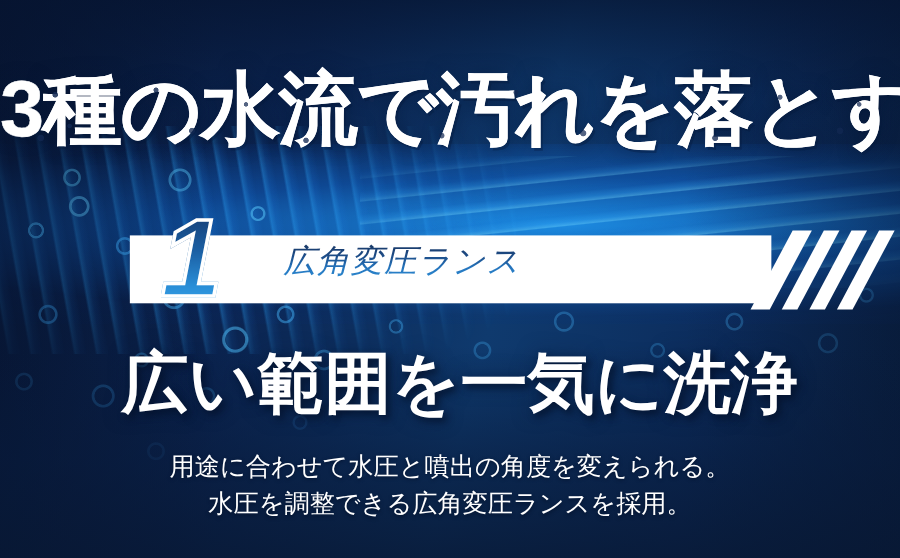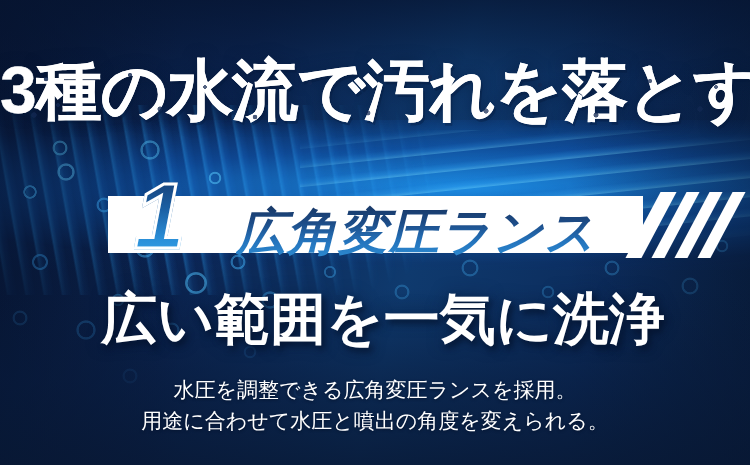--- a/index.html
+++ b/index.html
@@ -199,22 +199,22 @@
     background-clip: text;
     color: transparent;
     -webkit-text-stroke: 3px #ffffff;
     paint-order: stroke fill;
     z-index: 3;
   }
   .banner-title {
     position: absolute;
     left: 128px;
     top: 6px;
-    font-size: 50px;
-    font-weight: 700;
+    font-size: 27px;
+    font-weight: 400;
     font-style: italic;
     letter-spacing: 1px;
     line-height: 1.2;
     background: linear-gradient(to bottom, #16335f 0%, #1d4c87 35%, #2474bd 66%, #2f90d6 100%);
     -webkit-background-clip: text;
     background-clip: text;
     color: transparent;
     white-space: nowrap;
     z-index: 2;
     text-shadow: 0 0 0 rgba(0,0,0,0);
@@ -278,17 +278,17 @@
 
   <div class="banner-wrap">
     <div class="banner-plate"></div>
     <div class="num-one">1</div>
     <div class="banner-title">広角変圧ランス</div>
   </div>
 
   <div class="subhead">広い範囲を一気に洗浄</div>
 
   <div class="body-copy">
+    <div>用途に合わせて水圧と噴出の角度を変えられる。</div>
     <div>水圧を調整できる広角変圧ランスを採用。</div>
-    <div>用途に合わせて水圧と噴出の角度を変えられる。</div>
   </div>
 
 </div>
 
 </body></html>

